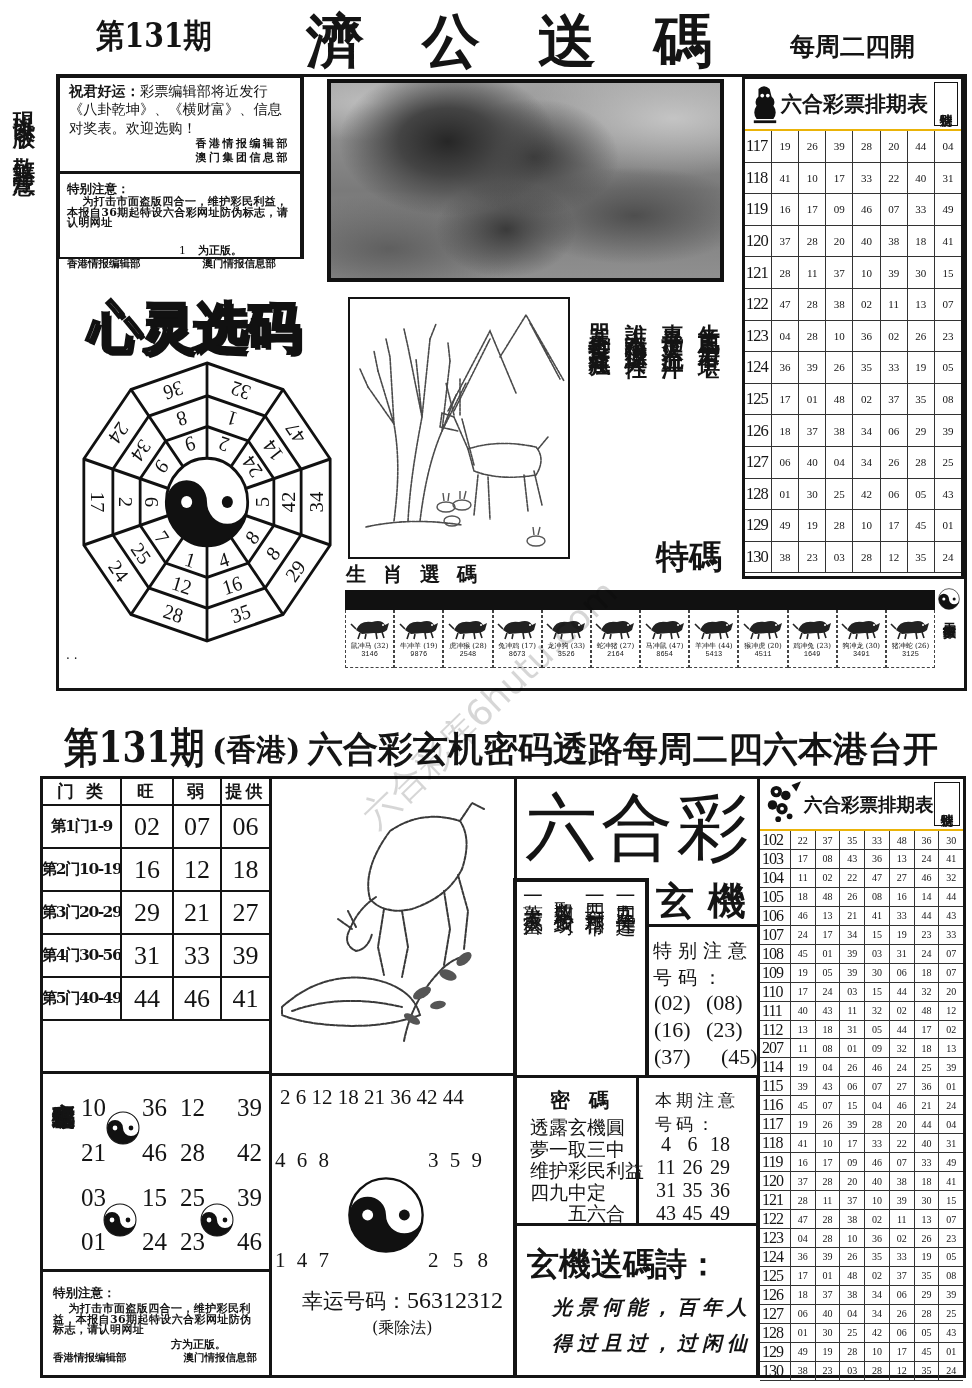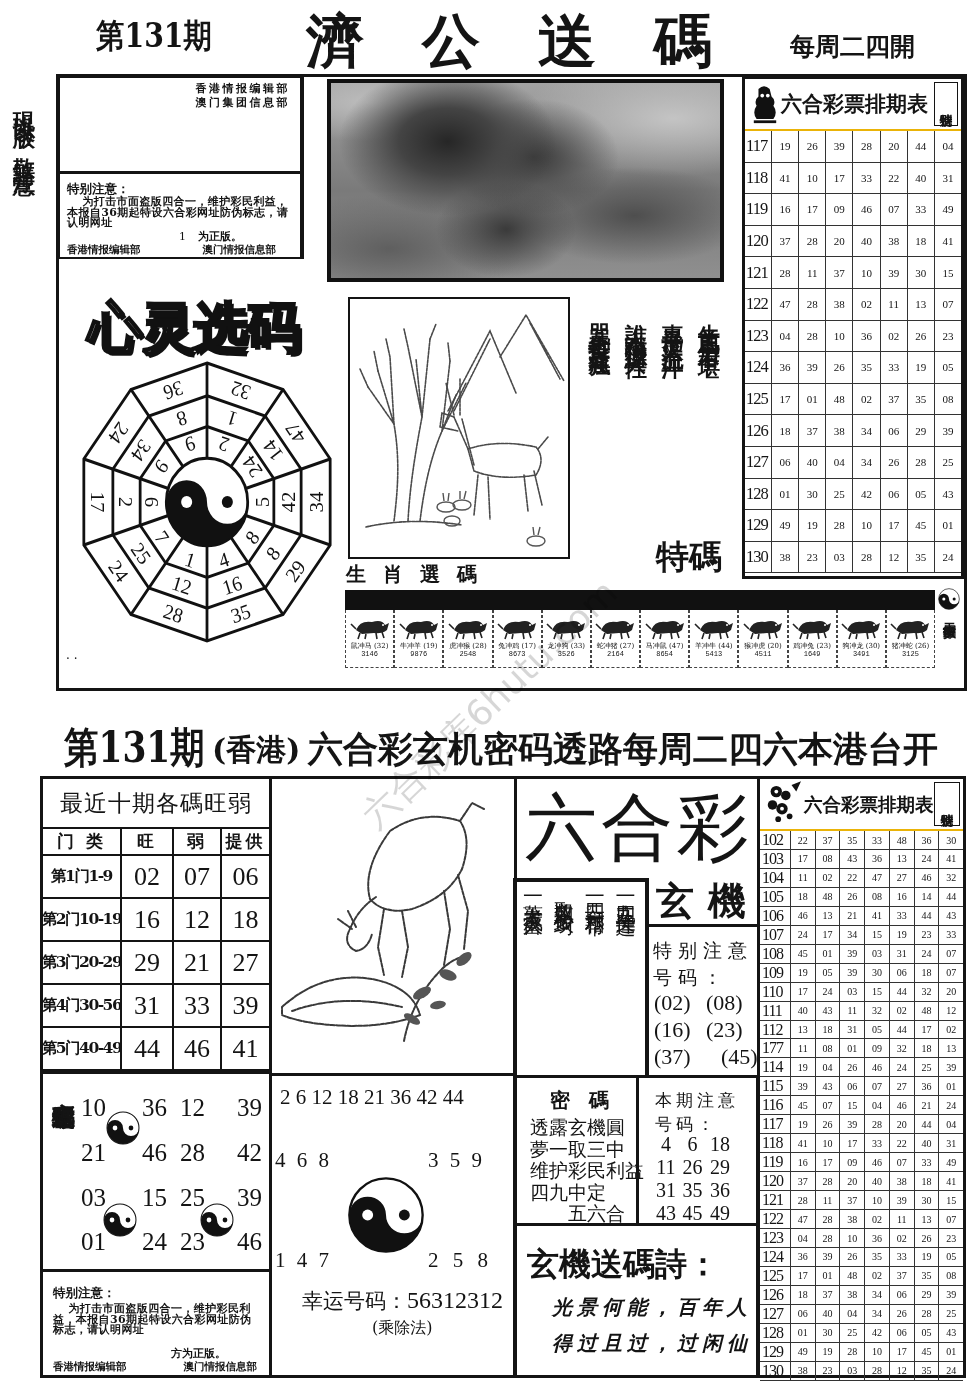--- a/index.html
+++ b/index.html
@@ -18,21 +18,21 @@
 .title-top{left:306px;top:6px;font-size:58px;font-weight:900;letter-spacing:58px;line-height:70px;white-space:nowrap}
 .sched-top{left:790px;top:30px;font-size:25px;font-weight:bold;white-space:nowrap}
 .side-note{left:10px;top:94px;font-size:22px;letter-spacing:5px;height:290px;font-weight:bold}
 
 
 .greet{left:58px;top:76px;width:244px;height:97px;padding:4px 6px 0 9px;font-size:14.2px;line-height:18.3px}
 .sign{text-align:right;font-size:11px;font-weight:900;letter-spacing:2.5px;line-height:14px;padding-right:4px}
 .notice{padding:6px 6px 0 7px}
 .notice .lbl{font-size:12.5px;font-weight:bold;line-height:17px}
 .notice .body{font-size:11px;font-weight:bold;line-height:10.6px;text-indent:1.4em;letter-spacing:.4px}
-.notice .tail{font-size:11px;font-weight:bold;line-height:12px;padding-left:112px;margin-top:2px}
+.notice .tail{font-size:11px;font-weight:bold;line-height:12px;padding-left:112px;margin-top:16px}
 .notice .tail .mk{font-weight:normal;margin-right:12px}
 .notice .foot{display:flex;justify-content:space-between;font-size:10.5px;font-weight:bold;line-height:12px;padding-right:18px}
 
 
 .painting{left:327px;top:79px;width:397px;height:203px;border:4px solid #111;
  background:
  radial-gradient(ellipse 28% 38% at 30% 30%, #262626 0%, #444 45%, rgba(0,0,0,0) 100%),
  radial-gradient(ellipse 22% 30% at 52% 38%, #383838 0%, rgba(0,0,0,0) 100%),
  radial-gradient(ellipse 18% 25% at 45% 75%, #3a3a3a 0%, rgba(0,0,0,0) 100%),
  radial-gradient(ellipse 30% 25% at 78% 68%, #4e4e4e 0%, rgba(0,0,0,0) 100%),
@@ -117,20 +117,21 @@
 </svg>
 
 <div class="a issue-top">第131期</div>
 <div class="a title-top">濟公送碼</div>
 <div class="a sched-top">每周二四開</div>
 <div class="a vert side-note">現以改版，敬請注意。</div>
 
 <div class="a b3" style="left:56px;top:74px;width:911px;height:617px"></div>
 
 <div class="a b2 greet">
+  <p><span class="bold">祝君好运：</span><span>彩票编辑部将近发行《八卦乾坤》、《横财富》、信息对奖表。欢迎选购！</span></p>
   <p class="sign">香港情报编辑部</p>
   <p class="sign">澳门集团信息部</p>
 </div>
 
 <div class="a b2 notice" style="left:58px;top:172px;width:244px;height:87px">
   <p class="lbl">特别注意：</p>
   <p class="body">为打击市面盗版四合一，维护彩民利益，本报自36期起特设六合彩网址防伪标志，请认明网址</p>
   <p class="tail"><span class="mk">1</span><span>为正版。</span></p>
   <p class="foot">
       <span>香港情报编辑部</span>
@@ -524,21 +525,20 @@
 <div class="a vert zside">十二屬衝數</div>
 <div class="a" style="left:66px;top:648px;font-size:12px">. .</div>
 
 <div class="a issue-bot">第131期</div>
 <div class="a region-bot">(香港)</div>
 <div class="a headline">六合彩玄机密码透路每周二四六本港台开</div>
 
 <div class="a b3" style="left:40px;top:776px;width:926px;height:602px"></div>
 
 <div class="a b3" style="left:40px;top:776px;width:232px;height:298px">
-  <div class="st-title">最近十期各碼旺弱</div>
   <div class="st-row st-head">
     <span>门 类</span>
     <span>旺</span>
     <span>弱</span>
     <span>提供</span>
   </div>
 
     <div class="st-row st-data">
       <span class="gate">第1门1-9</span>
       <span>02</span>
@@ -600,21 +600,21 @@
 <svg class="a" style="left:103px;top:1203px" width="34" height="34">
     <use href="#yy"></use>
   </svg>
 <svg class="a" style="left:200px;top:1203px" width="34" height="34">
     <use href="#yy"></use>
   </svg>
 
 <div class="a b3 notice" style="left:40px;top:1269px;width:232px;height:109px;padding:12px 8px 0 10px">
   <p class="lbl">特别注意：</p>
   <p class="body" style="margin-top:3px">为打击市面盗版四合一，维护彩民利益，本报自36期起特设六合彩网址防伪标志，请认明网址</p>
-  <p class="tail" style="padding-left:118px;margin-top:12px">方为正版。</p>
+  <p class="tail" style="padding-left:118px;margin-top:3px">方为正版。</p>
   <p class="foot" style="padding-right:4px">
       <span>香港情报编辑部</span>
       <span>澳门情报信息部</span>
     </p>
 </div>
 
 <div class="a b3" style="left:269px;top:776px;width:248px;height:300px">
   <svg width="242" height="294" viewBox="0 0 242 294">
     <g fill="none" stroke="#3a3a3a" stroke-width="2" stroke-dasharray="4 1.5" stroke-linecap="round">
       <path d="M118 52 Q150 30 188 42 Q200 60 190 90 Q176 118 140 130 Q112 136 98 120 Q90 90 118 52 Z"></path>
@@ -838,21 +838,21 @@
       <span>13</span>
       <span>18</span>
       <span>31</span>
       <span>05</span>
       <span>44</span>
       <span>17</span>
       <span>02</span>
     </div>
 
     <div class="srow">
-      <span class="iss">177</span>
+      <span class="iss">207</span>
       <span>11</span>
       <span>08</span>
       <span>01</span>
       <span>09</span>
       <span>32</span>
       <span>18</span>
       <span>13</span>
     </div>
 
     <div class="srow">

